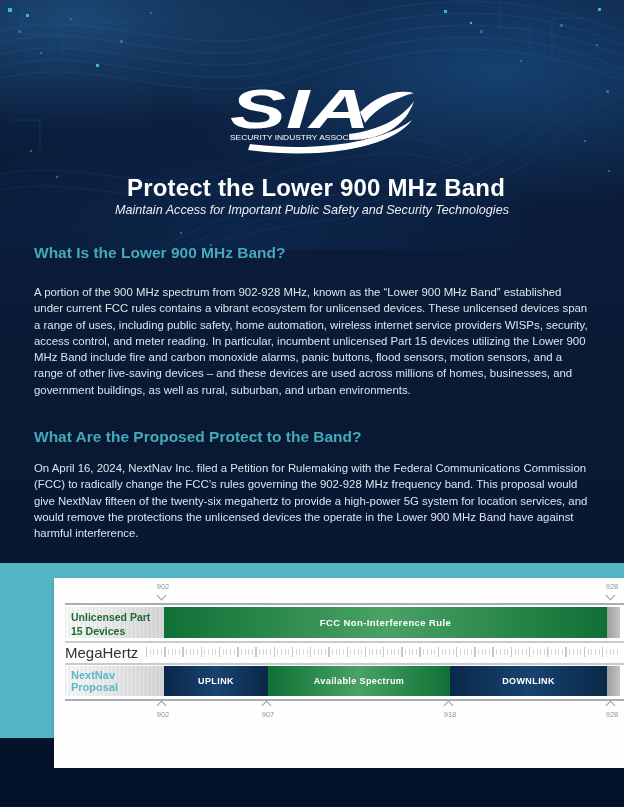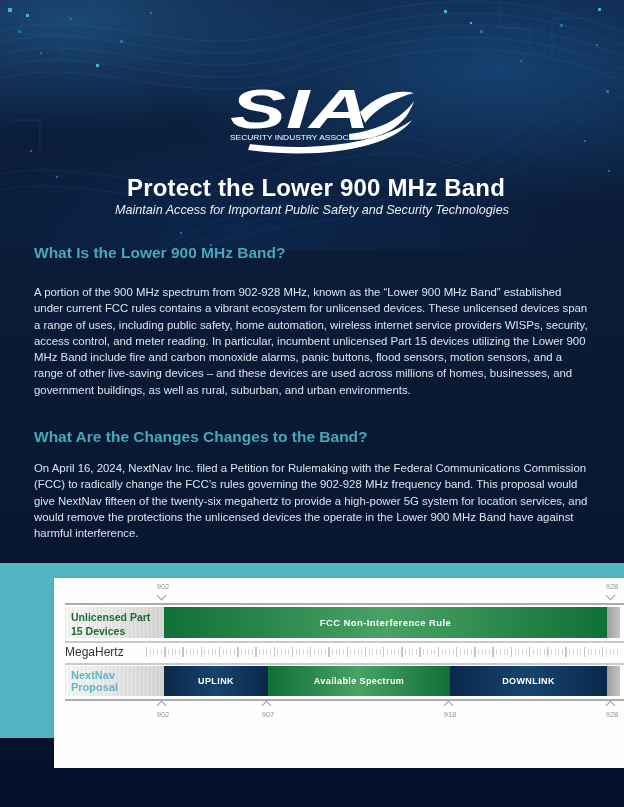--- a/index.html
+++ b/index.html
@@ -31,21 +31,21 @@
   .row{position:absolute;left:0;right:0;}
   .rowlab{position:absolute;left:11px;width:99px;top:0;bottom:0;box-sizing:border-box;
         background:linear-gradient(90deg,#f8f8f8,#d6d6d6);}
   .rowlab::after{content:"";position:absolute;inset:0;
         background:repeating-linear-gradient(90deg,rgba(110,110,110,.10) 0 1px,transparent 1px 4px);}
   .rowlab .t{position:relative;z-index:1;display:block;padding:3px 4px 0 6px;}
   .lab-green .t{color:#1d6a36;font-size:10.5px;font-weight:700;line-height:14px;}
   .lab-teal{display:flex;align-items:center;}
   .lab-teal .t{color:#5db7c7;font-size:11px;font-weight:700;padding:0 0 0 6px;}
   .mh-lab{position:absolute;left:11px;top:0;bottom:0;display:flex;align-items:center;
-        color:#333;font-size:12px;}
+        color:#333;font-size:15px;}
   .seg{position:absolute;top:0;bottom:0;display:flex;align-items:center;justify-content:center;
         color:#fff;font-weight:700;}
   .seg.green{background:linear-gradient(90deg,#0f7035 0%,#4aa265 50%,#0f7035 100%);text-align:center;}
   .seg.navy{background:linear-gradient(90deg,#0a2849 0%,#17436f 50%,#0a2849 100%);}
   .seg .s{font-size:9px;letter-spacing:.4px;}
   .seg .s.big{font-size:9.5px;}
   .cap{position:absolute;top:0;bottom:0;left:553px;width:13px;
         background:linear-gradient(90deg,#9d9d9d,#c4c4c4);}
   .ruler{position:absolute;left:92px;width:474px;top:2px;bottom:2px;}
   .ruler::before{content:"";position:absolute;left:0;right:0;top:28%;bottom:28%;
@@ -134,21 +134,21 @@
       <path d="M22,62 C82,70 152,62 184,38 C164,66 92,78 20,68 Z"></path>
     </g>
   </svg>
 
   <h1 class="page-title">Protect the Lower 900 MHz Band</h1>
   <div class="page-subtitle">Maintain Access for Important Public Safety and Security Technologies</div>
 
   <h2 class="sec-h h1">What Is the Lower 900 MHz Band?</h2>
   <p class="sec-p p1">A portion of the 900 MHz spectrum from 902-928 MHz, known as the “Lower 900 MHz Band” established under current FCC rules contains a vibrant ecosystem for unlicensed devices. These unlicensed devices span a range of uses, including public safety, home automation, wireless internet service providers WISPs, security, access control, and meter reading. In particular, incumbent unlicensed Part 15 devices utilizing the Lower 900 MHz Band include fire and carbon monoxide alarms, panic buttons, flood sensors, motion sensors, and a range of other live-saving devices – and these devices are used across millions of homes, businesses, and government buildings, as well as rural, suburban, and urban environments.</p>
 
-  <h2 class="sec-h h2">What Are the Changes Changes to the Band?</h2>
+  <h2 class="sec-h h2">What Are the Proposed Protect to the Band?</h2>
   <p class="sec-p p2">On April 16, 2024, NextNav Inc. filed a Petition for Rulemaking with the Federal Communications Commission (FCC) to radically change the FCC’s rules governing the 902-928 MHz frequency band. This proposal would give NextNav fifteen of the twenty-six megahertz to provide a high-power 5G system for location services, and would remove the protections the unlicensed devices the operate in the Lower 900 MHz Band have against harmful interference.</p>
 
   <div class="band">
     <div class="panel">
 
       <div class="axlab" style="left:109px;top:4px">902</div>
       <div class="axlab" style="left:558px;top:4px">928</div>
       <span class="chv down" style="left:104px;top:14px"></span>
       <span class="chv down" style="left:553px;top:14px"></span>
       <div class="axline" style="top:25px"></div>

